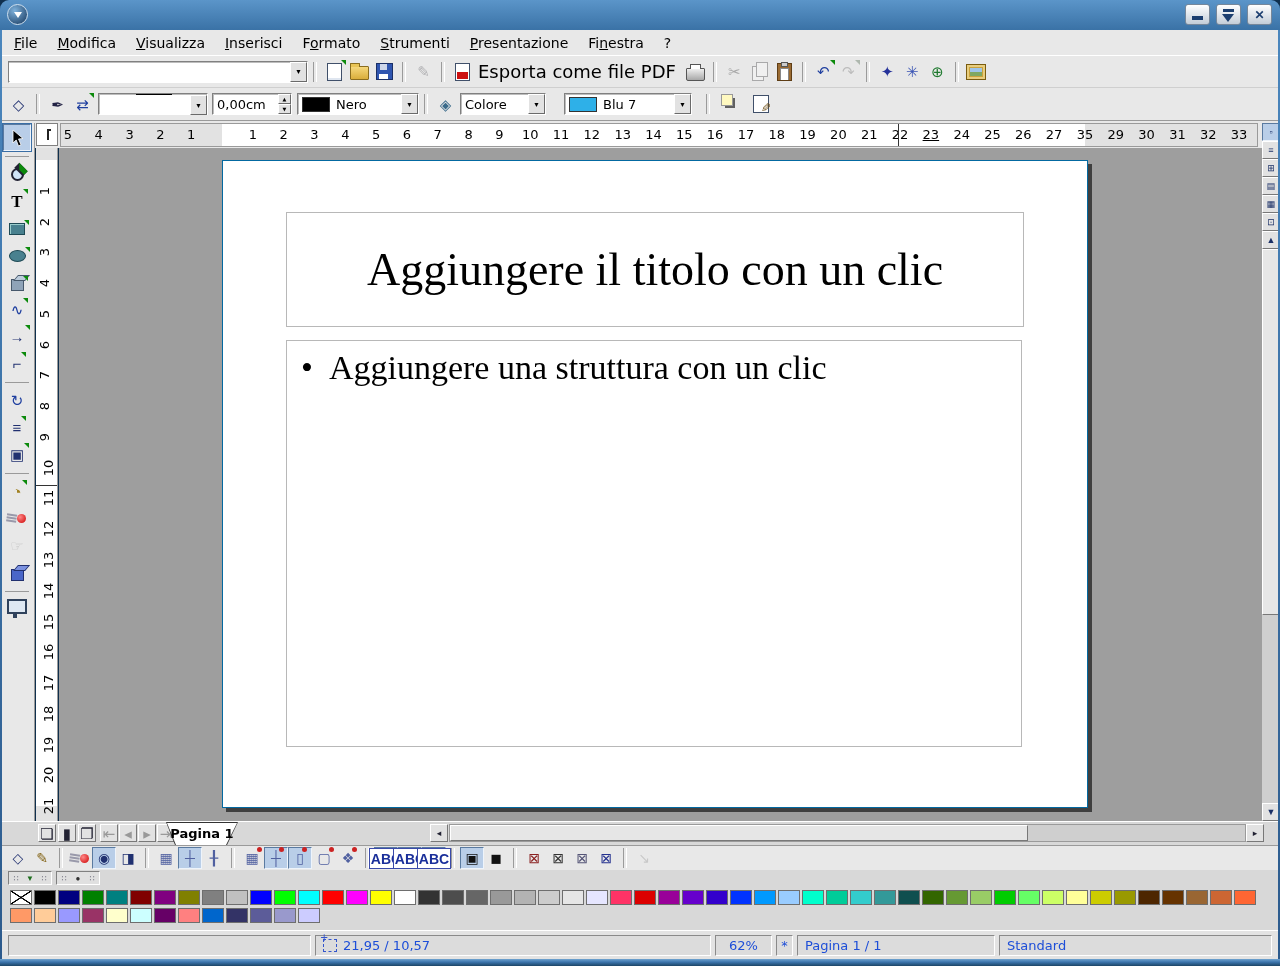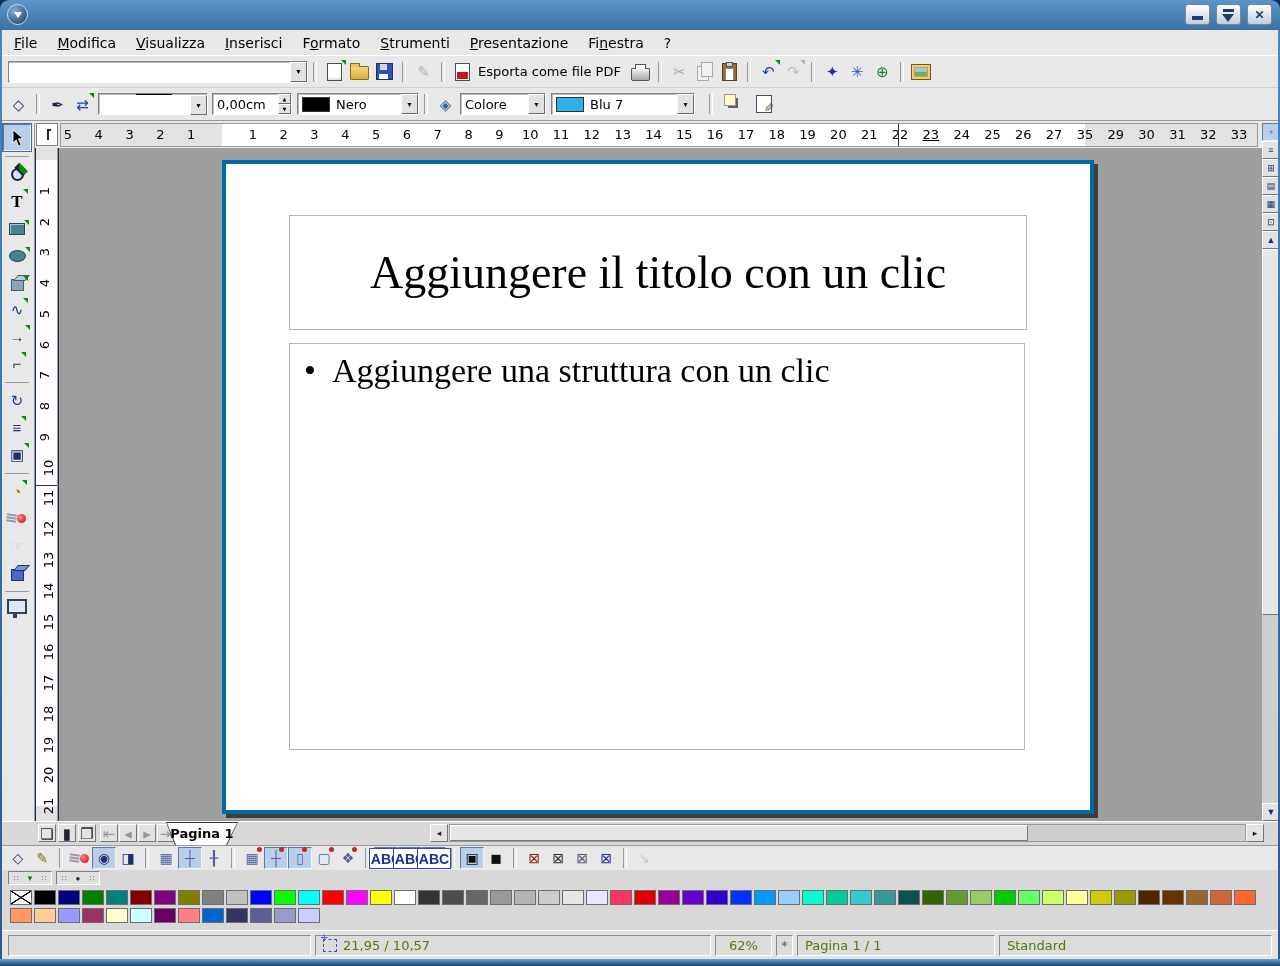--- a/index.html
+++ b/index.html
@@ -28,21 +28,21 @@
   
   .funcbar{position:absolute;left:0;top:56px;width:1280px;height:32px;background:#e8e8e8;border-bottom:1px solid #cfcfcf;display:flex;align-items:center;padding-left:8px;box-sizing:border-box;}
   .objbar{position:absolute;left:0;top:88px;width:1280px;height:33px;background:#e8e8e8;border-bottom:1px solid #9a9a9a;display:flex;align-items:center;padding-left:6px;box-sizing:border-box;}
   .vsep{width:2px;height:20px;border-left:1px solid #9a9a9a;border-right:1px solid #ffffff;margin:0 5px;flex:none;}
   .tbtn{width:25px;height:25px;background:transparent;border:1px solid transparent;display:flex;align-items:center;justify-content:center;padding:0;flex:none;position:relative;}
   .tbtn.disabled{opacity:.38;filter:grayscale(80%);}
   .pressed{background:#b9cee8 !important;border:1px solid;border-color:#5a7aa0 #eef4fb #eef4fb #5a7aa0 !important;}
   .ic{display:inline-flex;align-items:center;justify-content:center;font-size:15px;line-height:1;position:relative;}
   .flyout::after{content:"";position:absolute;right:-5px;top:-4px;width:0;height:0;border-top:5px solid #0c8a0c;border-left:5px solid transparent;}
   .magnet::before{content:"";position:absolute;top:-4px;right:-3px;width:5px;height:5px;background:#c22;border-radius:50%;}
-  .pdf-label{font-size:13px;margin:0 7px 0 3px;white-space:nowrap;}
+  .pdf-label{font-size:18px;margin:0 7px 0 3px;white-space:nowrap;}
 
   .combo{height:22px;background:#fff;border:1px solid;border-color:#808080 #fff #fff #808080;box-shadow:inset 1px 1px 0 #bdbdbd;display:flex;align-items:center;font-size:13px;box-sizing:border-box;flex:none;}
   .combo .ctext{padding:0 4px;white-space:nowrap;overflow:hidden;}
   .cbtn{margin-left:auto;width:17px;height:20px;background:#e2e2e2;border:1px solid;border-color:#fff #6a6a6a #6a6a6a #fff;display:flex;align-items:center;justify-content:center;font-size:7px;color:#000;flex:none;box-sizing:border-box;}
   .swatch{width:26px;height:13px;border:1px solid #333;margin:0 2px 0 4px;flex:none;}
   .line-sample{width:36px;height:1px;background:#000;margin:0 3px 0 5px;flex:none;}
   .spinbox{width:80px;height:22px;background:#fff;border:1px solid;border-color:#808080 #fff #fff #808080;box-shadow:inset 1px 1px 0 #bdbdbd;display:flex;align-items:center;font-size:13px;box-sizing:border-box;flex:none;}
   .spincol{margin-left:auto;width:13px;height:20px;display:flex;flex-direction:column;}
   .spincol span{flex:1;background:#e2e2e2;border:1px solid;border-color:#fff #6a6a6a #6a6a6a #fff;font-size:5px;display:flex;align-items:center;justify-content:center;box-sizing:border-box;}
 
@@ -98,21 +98,21 @@
   
   .lefttools{position:absolute;left:0;top:123px;width:35px;height:698px;background:#e8e8e8;border-right:1px solid #9a9a9a;display:flex;flex-direction:column;align-items:center;padding-top:1px;box-sizing:border-box;}
   .ltbtn{width:28px;height:27px;background:transparent;border:1px solid transparent;display:flex;align-items:center;justify-content:center;padding:0;flex:none;position:relative;}
   .ltbtn.pressed{box-shadow:0 0 0 1px #3a6ea5;}
   .ltbtn.disabled{opacity:.4;filter:grayscale(90%);}
   .hsep{width:24px;height:5px;border-bottom:1px solid #9a9a9a;margin-bottom:4px;flex:none;}
   .serifT{font-family:"Liberation Serif",serif;font-weight:bold;font-size:17px;}
 
   
   .canvas{position:absolute;left:59px;top:148px;width:1203px;height:673px;background:#9e9e9e;overflow:hidden;}
-  .slide{position:absolute;left:163px;top:12px;width:864px;height:646px;background:#fff;border:4px solid #0369a1;box-shadow:4px 4px 0 #3f3f3f;}
+  .slide{position:absolute;left:163px;top:12px;width:864px;height:646px;background:#fff;border:1px solid #0369a1;box-shadow:4px 4px 0 #3f3f3f;}
   .title-ph{position:absolute;left:63px;top:51px;width:736px;height:113px;border:1px solid #b8b8b8;display:flex;align-items:center;justify-content:center;text-align:center;}
   .title-ph span{font-family:"Liberation Serif",serif;font-size:46px;line-height:1.2;max-width:690px;color:#000;}
   .outline-ph{position:absolute;left:63px;top:179px;width:736px;height:407px;border:1px solid #b8b8b8;padding:8px 0 0 12px;box-sizing:border-box;}
   .outline-line{font-family:"Liberation Serif",serif;font-size:34px;color:#000;display:flex;align-items:baseline;}
   .outline-line .bullet{margin:0 16px 0 2px;}
 
   
   .vscroll{position:absolute;right:0;top:123px;width:18px;height:698px;background:#cfcfcf;}
   .sbtn{width:18px;height:18px;background:#e2e2e2;border:1px solid;border-color:#fff #78777 #787878 #fff;border-color:#fff #787878 #787878 #fff;display:flex;align-items:center;justify-content:center;font-size:9px;color:#1a2f66;box-sizing:border-box;padding:0;}
   .sbtn.pressed{background:#fff;border-color:#787878 #fff #fff #787878;}
@@ -147,21 +147,21 @@
   .minibtn{width:14px;height:12px;display:flex;align-items:center;justify-content:center;font-size:8px;color:#556;padding:0;border:none;background:transparent;}
 
   
   .colorbar{position:absolute;left:0;top:888px;width:1280px;height:42px;background:#d8d8d8;padding:2px 0 0 10px;box-sizing:border-box;}
   .crow{display:flex;height:17px;margin-bottom:1px;}
   .ccell{width:22px;height:15px;border:1px solid #6e6e6e;margin-right:2px;flex:none;box-sizing:border-box;}
   .ccell.cx{background:linear-gradient(to top right,transparent 46%,#000 48%,#000 52%,transparent 54%),linear-gradient(to bottom right,transparent 46%,#000 48%,#000 52%,transparent 54%),#fff;}
 
   
   .statusbar{position:absolute;left:0;top:930px;width:1280px;height:29px;background:#e3e3e3;border-top:1px solid #fff;}
-  .sfield{position:absolute;top:4px;height:21px;border:1px solid;border-color:#8a8a8a #fff #fff #8a8a8a;background:#dcdcdc;font-size:13px;color:#4d7c0f;display:flex;align-items:center;padding:0 7px;box-sizing:border-box;}
+  .sfield{position:absolute;top:4px;height:21px;border:1px solid;border-color:#8a8a8a #fff #fff #8a8a8a;background:#dcdcdc;font-size:13px;color:#1d4ed8;display:flex;align-items:center;padding:0 7px;box-sizing:border-box;}
   .posicon{width:12px;height:11px;border:1px dashed #3355cc;position:relative;margin-right:6px;flex:none;}
   .posicon::before{content:"+";position:absolute;left:-4px;top:-8px;color:#3355cc;font-size:10px;}
 
   
   .frameL,.frameR{position:absolute;top:30px;bottom:0;width:2px;background:linear-gradient(#4a86bd,#2c5a8c);}
   .frameL{left:0;}.frameR{right:0;}
   .bottomframe{position:absolute;left:0;top:959px;width:1280px;height:7px;background:linear-gradient(#6fa3d0,#3b74ac 45%,#1d4566);}
 </style>
 </head>
 <body>
@@ -287,21 +287,21 @@
       <button class="cbtn">▼</button>
     </div>
     <span class="vsep"></span>
     <button class="tbtn">
         <span class="ic" style="color:#3a6a8a;">◈</span>
       </button>
     <div class="combo" style="width:86px;margin-left:2px;">
       <span class="ctext">Colore</span>
       <button class="cbtn">▼</button>
     </div>
-    <div class="combo" style="width:144px;margin-left:5px;">
+    <div class="combo" style="width:128px;margin-left:18px;">
       <span class="swatch" style="background: rgb(46, 176, 232);"></span>
       <span class="ctext">Blu 7</span>
       <button class="cbtn">▼</button>
     </div>
     <span class="vsep" style="margin-left:14px;"></span>
     <button class="tbtn" style="margin-left:4px;">
         <span class="ic k-shadow"></span>
       </button>
     <button class="tbtn" style="margin-left:4px;">
         <span class="ic k-pagepen"></span>

